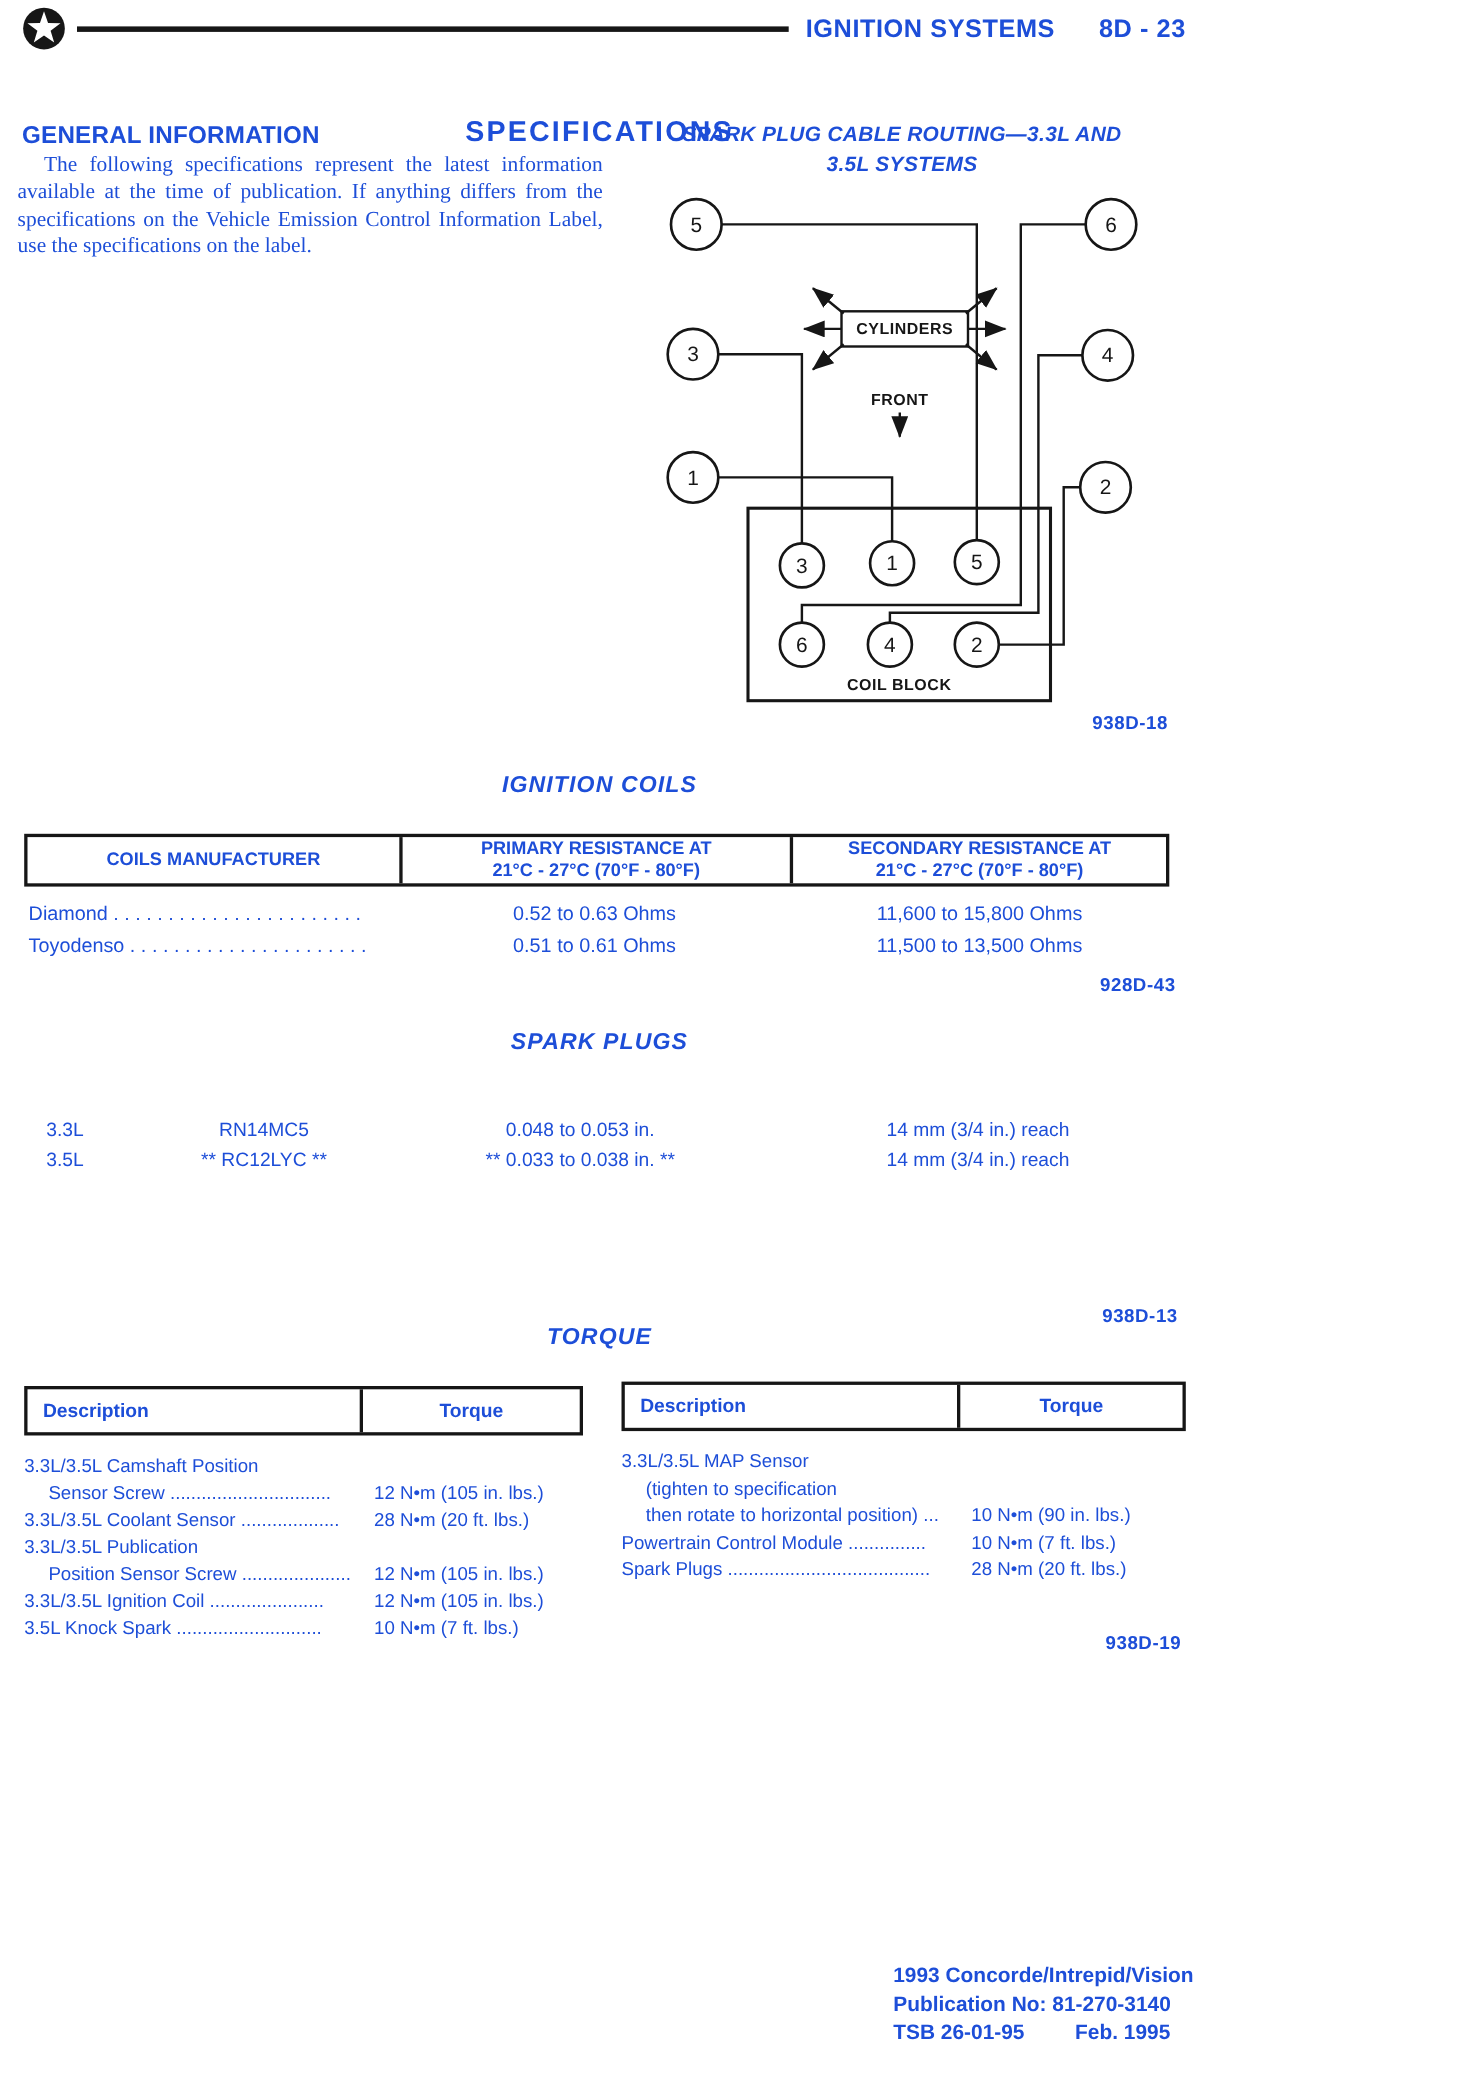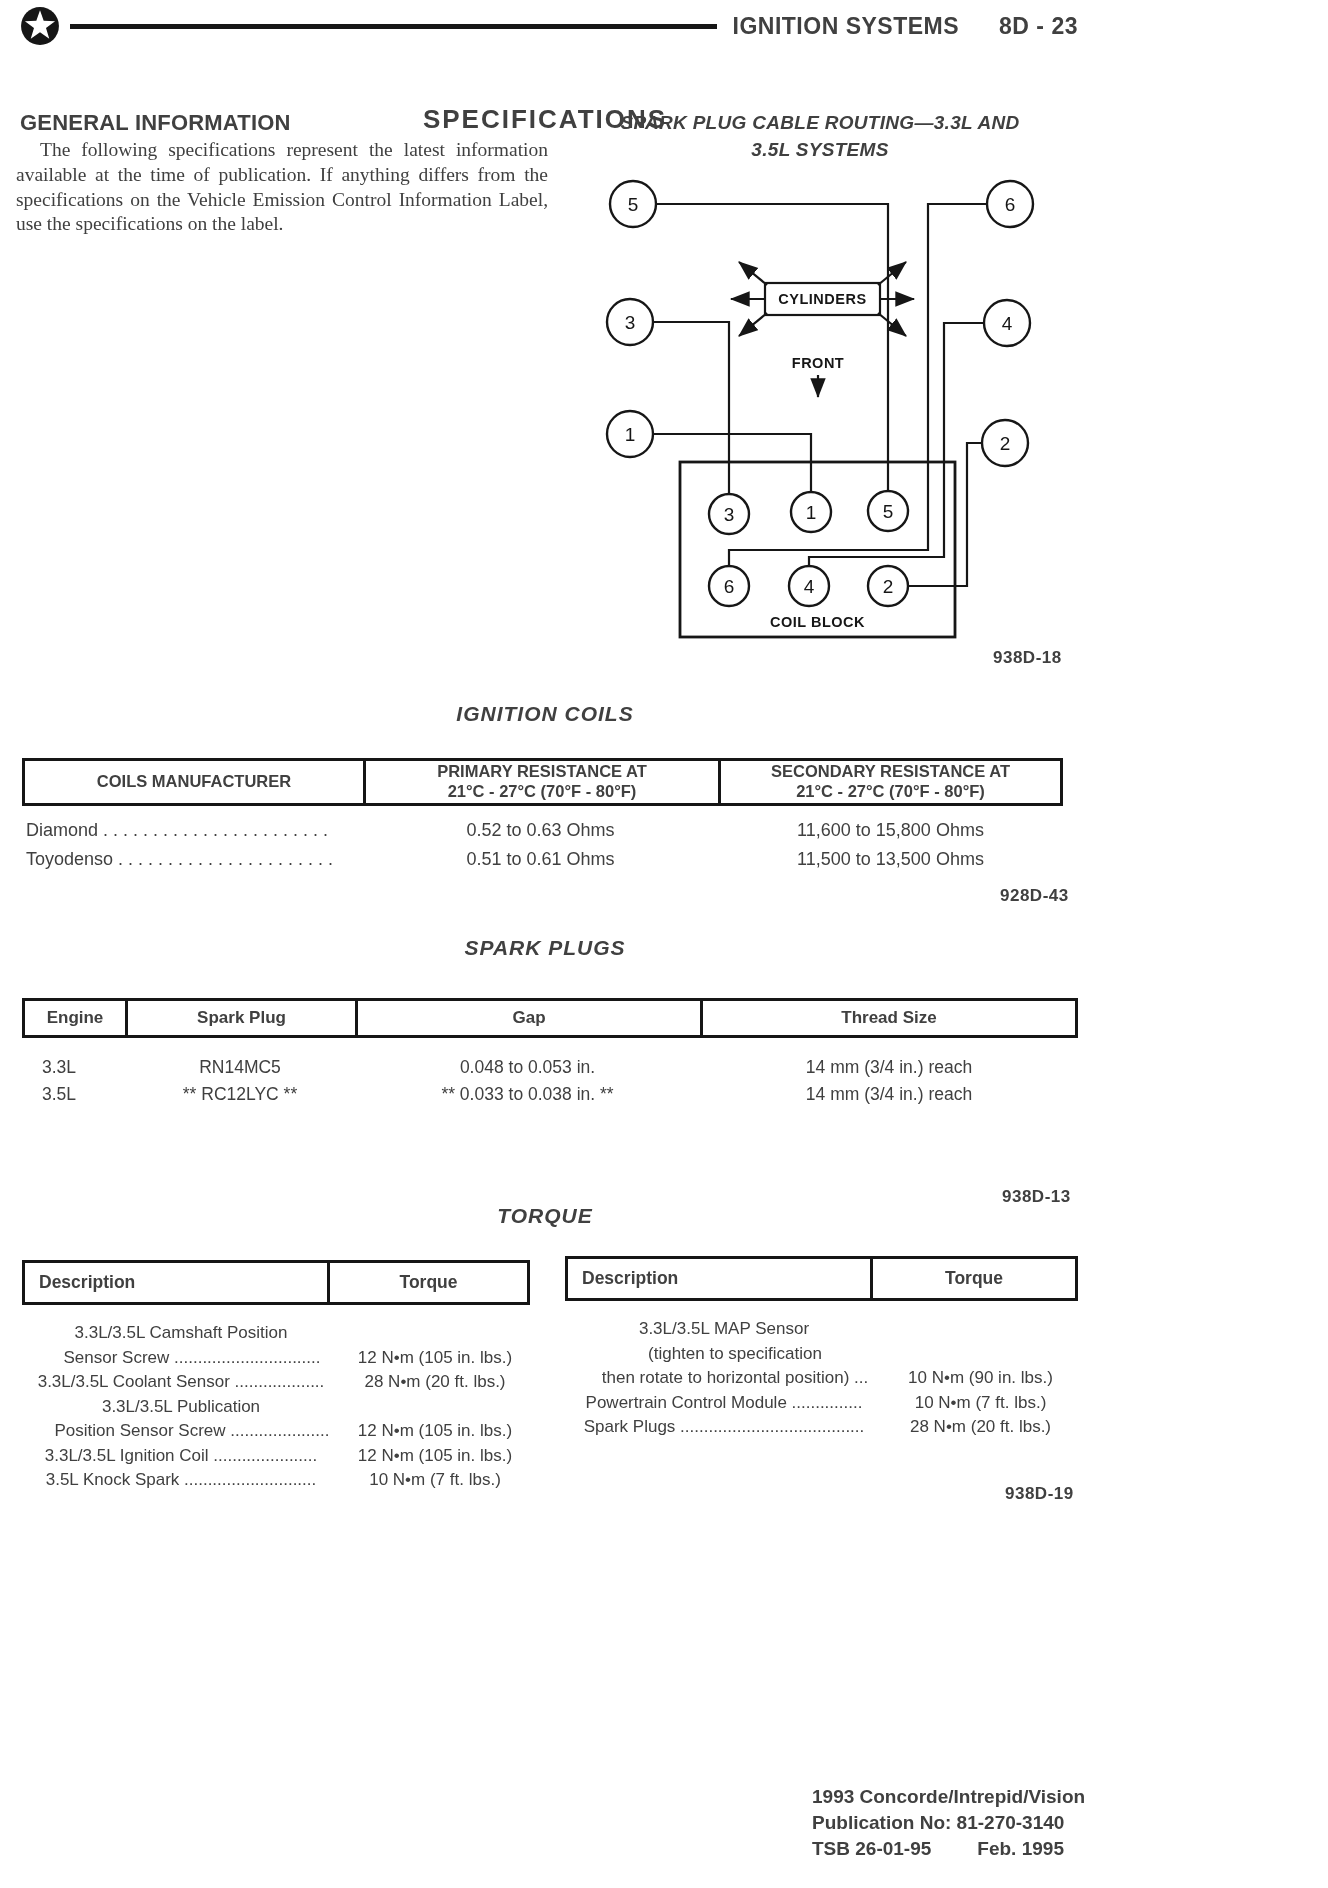--- a/index.html
+++ b/index.html
@@ -1,19 +1,19 @@
 <!DOCTYPE html>
 <html><head>
 <meta charset="utf-8">
 <style>
   * { margin:0; padding:0; box-sizing:border-box; }
   html, body { background:#ffffff; }
   .page {
     position:relative; width:1328px; height:1872px; background:#ffffff;
-    color:#404040; font-family:"Liberation Sans", sans-serif; overflow:hidden;
+    color:#1d4ed8; font-family:"Liberation Sans", sans-serif; overflow:hidden;
   }
   .abs { position:absolute; }
 
   
   .hdr { position:absolute; top:6px; left:20px; width:1058px; display:flex; align-items:center; }
   .hdr-rule { flex:1; border-top:5px solid #161616; margin:0 16px 0 10px; height:0; }
   .hdr-text { font-weight:bold; font-size:23px; letter-spacing:0.5px; white-space:nowrap; display:flex; gap:40px; }
 
   .page-title { position:absolute; top:64px; left:0; width:1090px; text-align:center;
     font-weight:bold; font-size:26px; letter-spacing:2px;margin-top:40px; }
@@ -51,21 +51,21 @@
   .sp-body { padding-top:16px; font-size:17.5px; }
   .sp-row { display:flex; height:27px; align-items:center; }
   .sp-c1 { width:103px; padding-left:20px; }
   .sp-c2 { width:230px; text-align:center; }
   .sp-c3 { width:345px; text-align:center; }
   .sp-c4 { flex:1; text-align:center; }
 
   
   .tq-head { height:45px; font-size:17.5px; }
   .tq-body { padding-top:16px; font-size:17px; }
-  .tq-row { display:flex; height:24.5px; align-items:center;text-align:center; }
+  .tq-row { display:flex; height:24.5px; align-items:center; }
   .tq-desc { width:318px; white-space:nowrap; overflow:hidden; }
   .tq-desc.indent { padding-left:22px; }
   .tq-val { flex:1; white-space:nowrap; }
 
   
   .footer { position:absolute; left:812px; top:1784px; font-weight:bold; font-size:19px; line-height:26px; }
   .footer-line3 { display:flex; gap:46px; }
 
   
   .dnum { font-family:"Liberation Sans", sans-serif; font-size:19px; fill:#161616; }
@@ -193,34 +193,20 @@
         <div class="ic-c1">Toyodenso  . . . . . . . . . . . . . . . . . . . . . .</div>
         <div class="ic-c2">0.51 to 0.61 Ohms</div>
         <div class="ic-c3">11,500 to 13,500 Ohms</div>
       </div>
     </div>
   </div>
   <div class="figref" style="left:1000px; top:886px;">928D-43</div>
 
   <div class="sec-title" style="top:936px;">SPARK PLUGS</div>
   <div class="tbl" style="left:22px; top:998px; width:1056px;">
-    <div class="tbl-head sp-head">
-      <div class="cell" style="width:103px;">
-        <div>Engine</div>
-      </div>
-      <div class="cell" style="width:230px;">
-        <div>Spark Plug</div>
-      </div>
-      <div class="cell" style="width:345px;">
-        <div>Gap</div>
-      </div>
-      <div class="cell" style="flex:1;">
-        <div>Thread Size</div>
-      </div>
-    </div>
     <div class="sp-body">
       <div class="sp-row">
         <div class="sp-c1">3.3L</div>
         <div class="sp-c2">RN14MC5</div>
         <div class="sp-c3">0.048 to 0.053 in.</div>
         <div class="sp-c4">14 mm (3/4 in.) reach</div>
       </div>
       <div class="sp-row">
         <div class="sp-c1">3.5L</div>
         <div class="sp-c2">** RC12LYC **</div>

